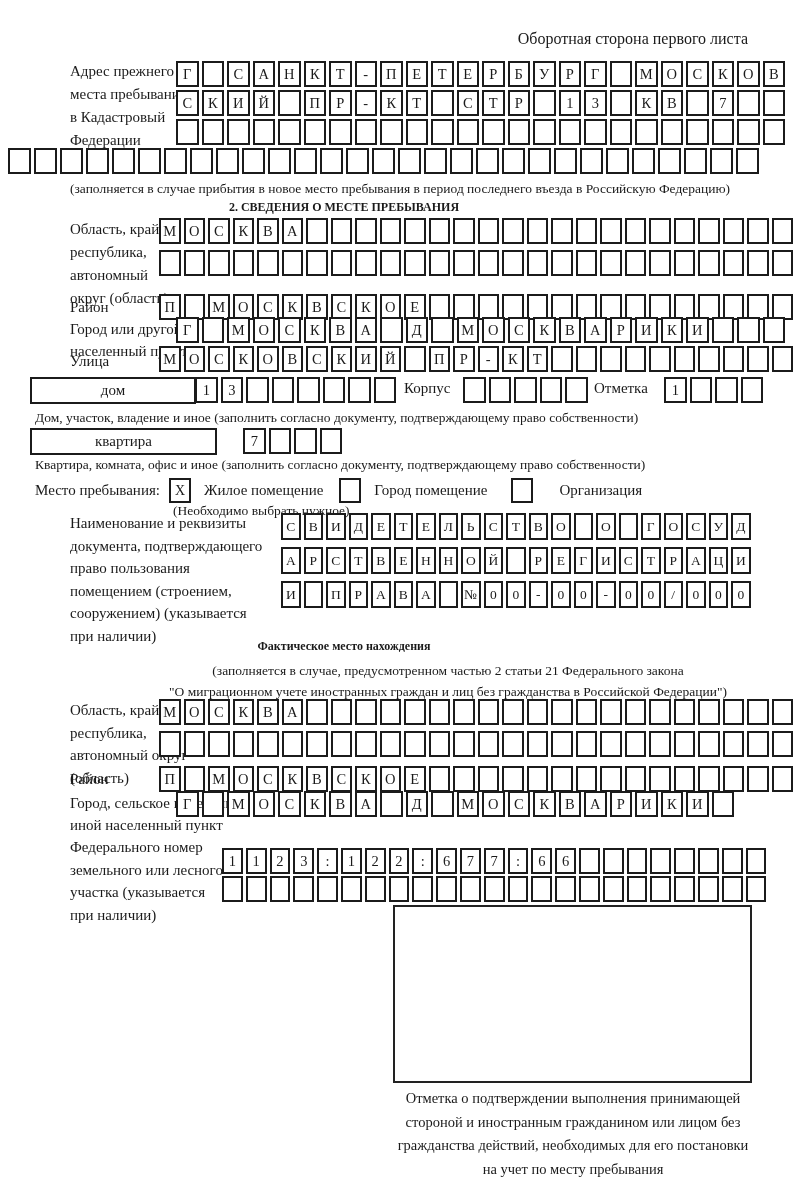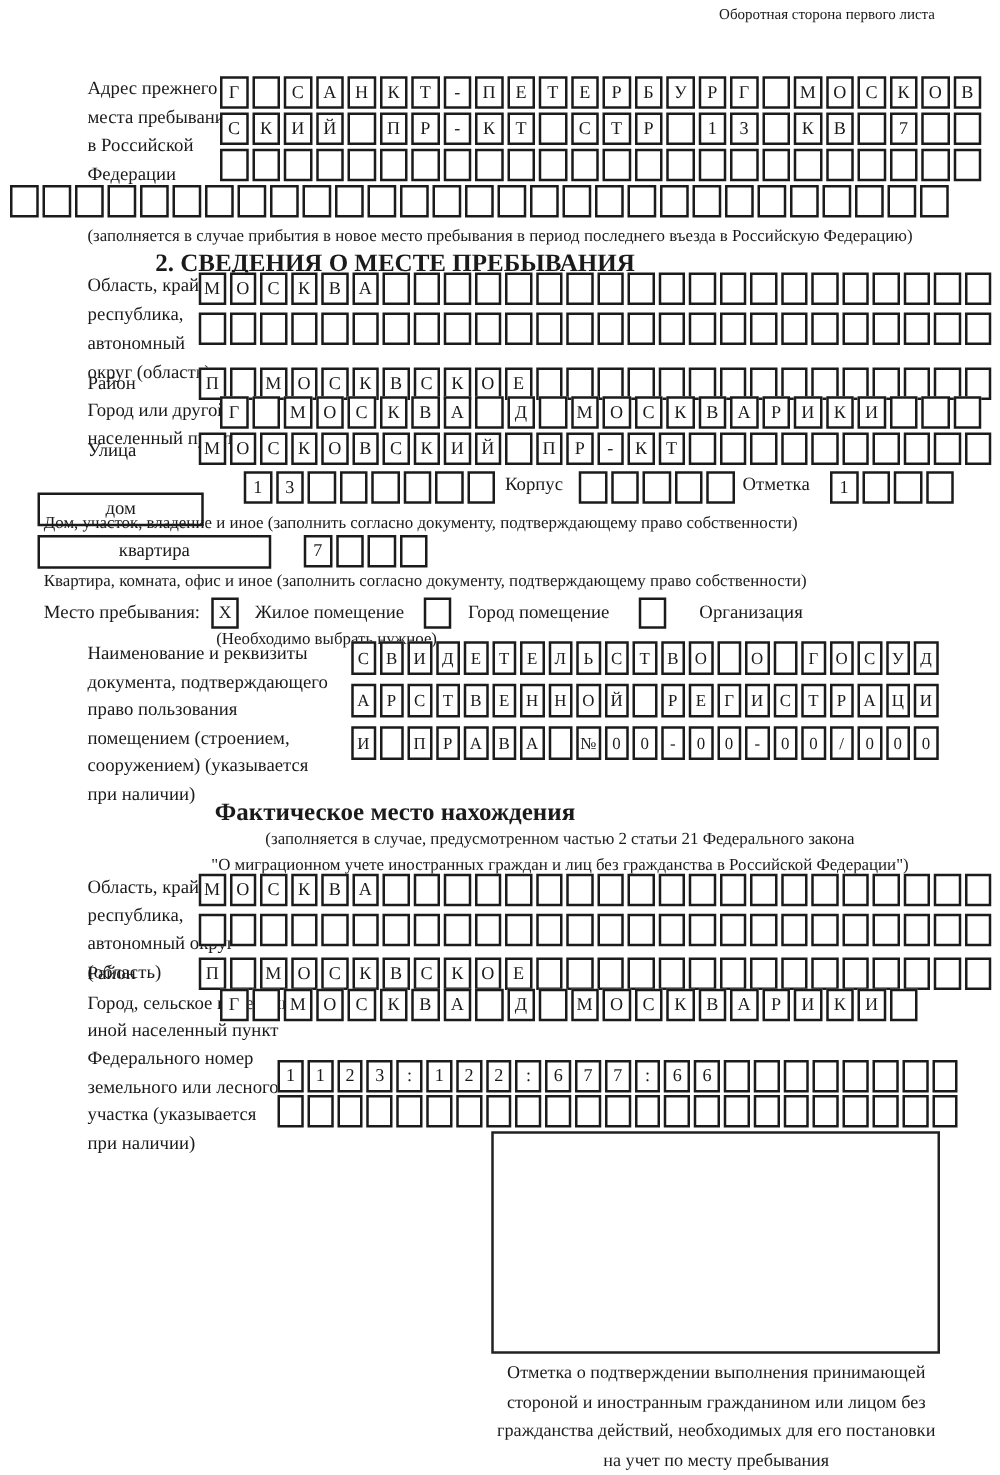--- a/index.html
+++ b/index.html
@@ -1,45 +1,45 @@
 <!DOCTYPE html>
 <html><head>
 <meta charset="utf-8">
 <style>
   html,body{margin:0;padding:0;background:#ffffff;}
   body{width:800px;height:1180px;position:relative;font-family:"Liberation Serif",serif;color:#1a1a1a;overflow:hidden;}
   .abs{position:absolute;}
   .label{font-size:15px;line-height:23px;}
   .caption{font-size:13.5px;}
-  .title{font-weight:bold;font-size:20px;text-align:center;width:632px;left:0;}
+  .title{font-weight:bold;font-size:12px;text-align:center;width:632px;left:0;padding-left:28px;}
   .center{text-align:center;width:800px;left:0;}
   .cellrow{display:flex;gap:3px;}
   .cell{box-sizing:border-box;flex:0 0 auto;width:21.5px;height:26px;border:2px solid #1b1b1b;background:#fff;
         display:inline-flex;align-items:center;justify-content:center;font-size:14.5px;}
   .cells24 .cell{width:22.5px;}
   .cells29 .cell{width:23px;}
   .cells21 .cell{width:19.5px;height:27px;font-size:13.5px;}
   .cells23 .cell{width:20.8px;}
   .fieldbox{box-sizing:border-box;border:2px solid #1b1b1b;height:27px;display:flex;align-items:center;justify-content:center;font-size:15px;}
   .inlinelabel{font-size:15px;}
   .stayrow{display:flex;align-items:center;font-size:15px;}
   .cbox{box-sizing:border-box;width:22px;height:25px;border:2px solid #1b1b1b;display:inline-flex;align-items:center;justify-content:center;font-size:14px;margin-left:16px;margin-right:13px;flex:0 0 auto;}
   .stampbox{box-sizing:border-box;border:2px solid #222;background:#fff;}
   .notecenter{text-align:center;line-height:21px;margin-left:48px;}
   .stampnote{text-align:center;font-size:14.5px;line-height:23.5px;}
 </style>
 </head>
 <body>
 
-<div class="abs" style="top:4px;right:52px;font-size:12px">Оборотная сторона первого листа</div>
+<div class="abs" style="top:30px;right:52px;font-size:16px">Оборотная сторона первого листа</div>
 
 <div class="abs label" style="left:70px;top:60px;width:130px">
     <div>Адрес прежнего</div>
     <div>места пребывания</div>
-    <div>в Российской</div>
+    <div>в Кадастровый</div>
     <div>Федерации</div>
   </div>
 <div class="abs cellrow cells24" style="left:176px;top:61px">
     <span class="cell">Г</span>
     <span class="cell"></span>
     <span class="cell">С</span>
     <span class="cell">А</span>
     <span class="cell">Н</span>
     <span class="cell">К</span>
     <span class="cell">Т</span>
@@ -295,21 +295,21 @@
     <span class="cell"></span>
     <span class="cell"></span>
     <span class="cell"></span>
     <span class="cell"></span>
     <span class="cell"></span>
     <span class="cell"></span>
     <span class="cell"></span>
     <span class="cell"></span>
   </div>
 
-<div class="abs fieldbox" style="left:30px;top:394px;width:133px">дом</div>
+<div class="abs fieldbox" style="left:30px;top:377px;width:166px">дом</div>
 <div class="abs cellrow cells24" style="left:195px;top:377px">
     <span class="cell">1</span>
     <span class="cell">3</span>
     <span class="cell"></span>
     <span class="cell"></span>
     <span class="cell"></span>
     <span class="cell"></span>
     <span class="cell"></span>
     <span class="cell"></span>
   </div>

